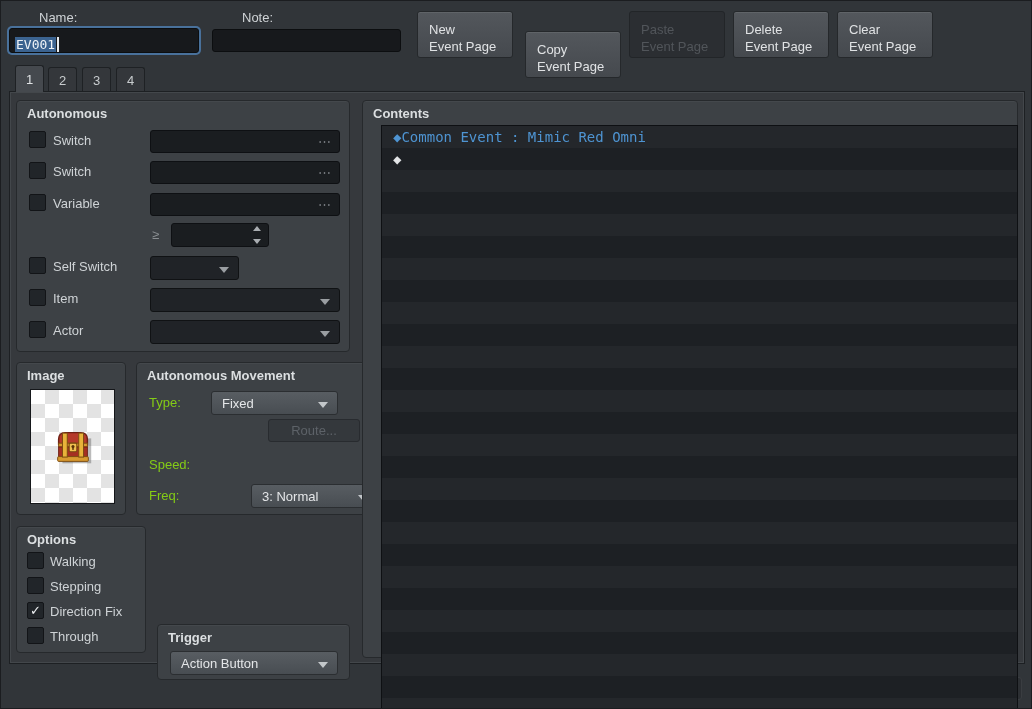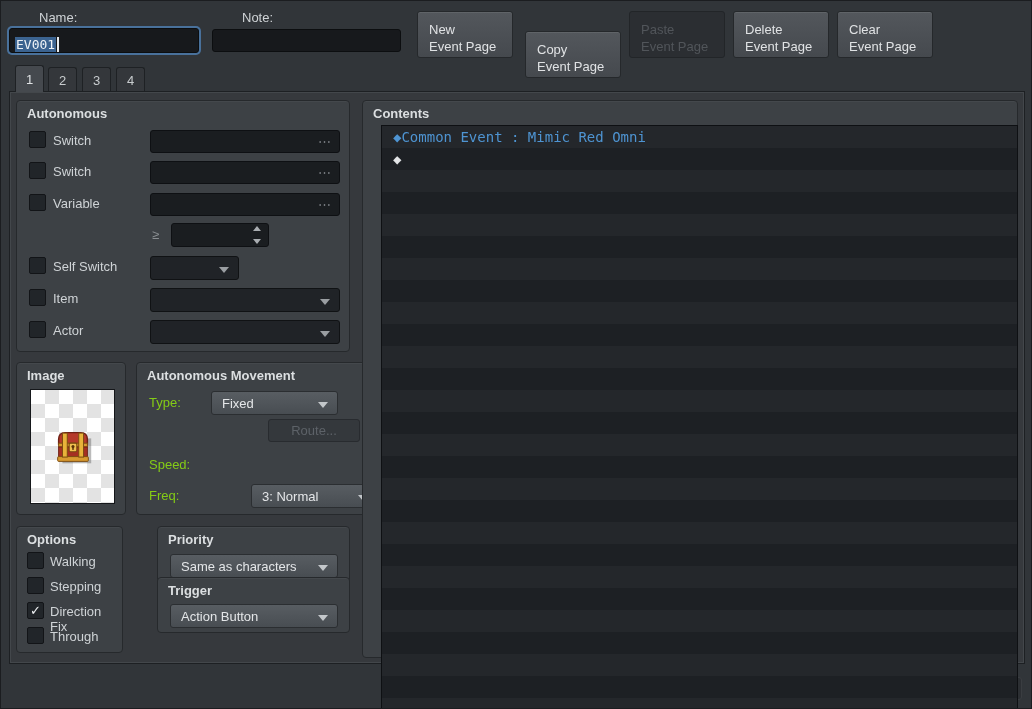--- a/index.html
+++ b/index.html
@@ -292,41 +292,34 @@
     </div>
     <button class="route-btn">Route...</button>
     <div class="mini-label" style="left:12px; top:94px;">Speed:</div>
     <div class="mini-label" style="left:12px; top:125px;">Freq:</div>
     <div class="dropdown" style="left:70px; top:121px; width:127px;margin-left:44px;">
       <span>3: Normal</span>
       <span class="chev"></span>
     </div>
   </div>
 
-  <div class="panel" style="left:6px; top:434px; width:107px; height:127px;">
+  <div class="panel" style="left:6px; top:434px; width:130px; height:127px;">
     <div class="panel-title">Options</div>
     <div class="checkbox" style="left:10px; top:25px;"><span></span></div>
     <div class="cond-label" style="left:33px; top:27px;">Walking</div>
     <div class="checkbox" style="left:10px; top:50px;"><span></span></div>
     <div class="cond-label" style="left:33px; top:52px;">Stepping</div>
     <div class="checkbox" style="left:10px; top:75px;"><span>✓</span></div>
     <div class="cond-label" style="left:33px; top:77px;">Direction Fix</div>
     <div class="checkbox" style="left:10px; top:100px;"><span></span></div>
     <div class="cond-label" style="left:33px; top:102px;">Through</div>
   </div>
 
-  <div class="panel" style="left:147px; top:434px; width:193px; height:62px;">
-    <div class="panel-title">Priority</div>
-    <div class="dropdown" style="left:12px; top:27px; width:168px;">
-      <span>Same as characters</span>
-      <span class="chev"></span>
-    </div>
-  </div>
-
-  <div class="panel" style="left:147px; top:485px; width:193px; height:56px;">
+
+  <div class="panel" style="left:147px; top:532px; width:193px; height:56px;">
     <div class="panel-title">Trigger</div>
     <div class="dropdown" style="left:12px; top:26px; width:168px;">
       <span>Action Button</span>
       <span class="chev"></span>
     </div>
   </div>
 
   <div class="panel" style="left:352px; top:8px; width:656px; height:558px;">
     <div class="panel-title">Contents</div>
     <div class="code-list">

